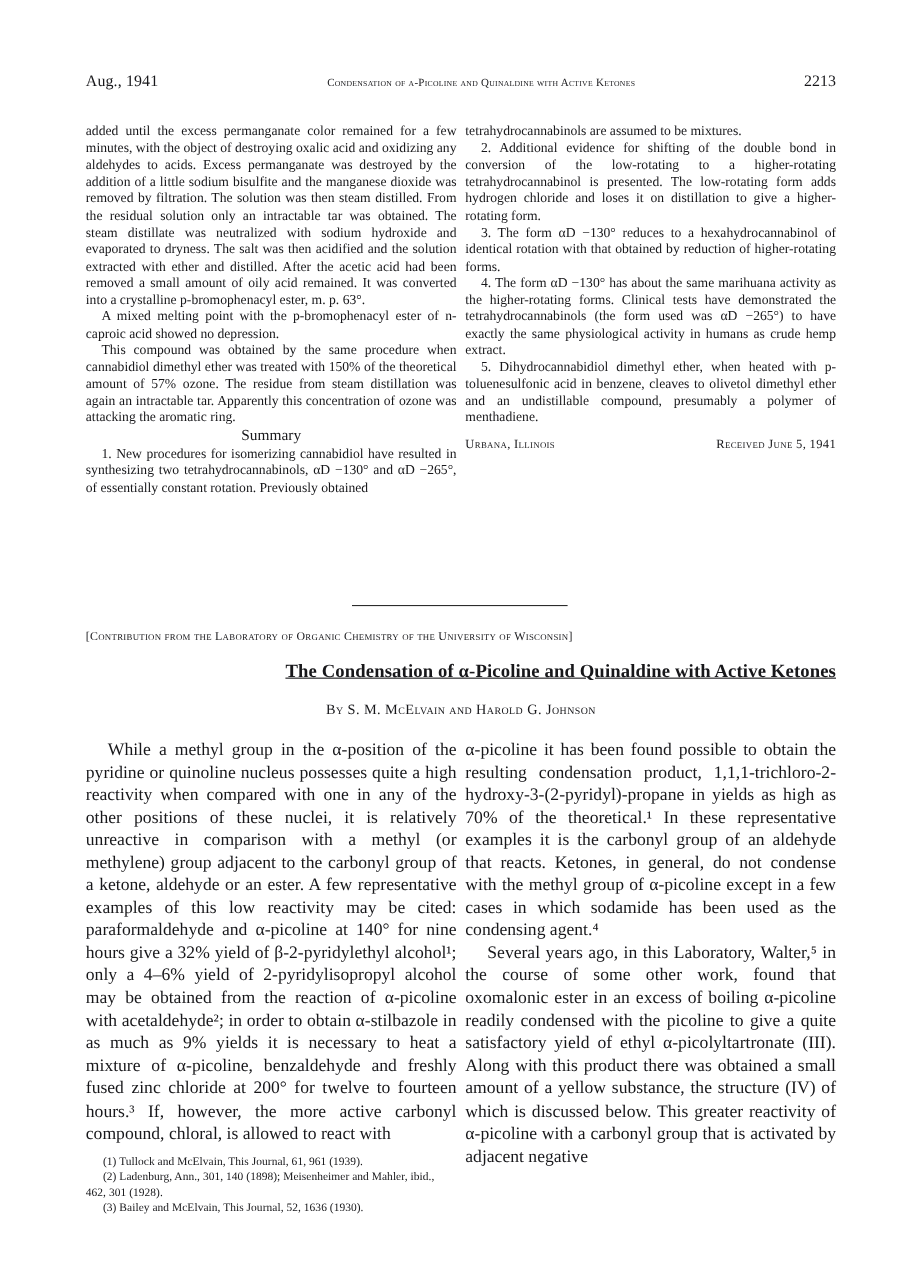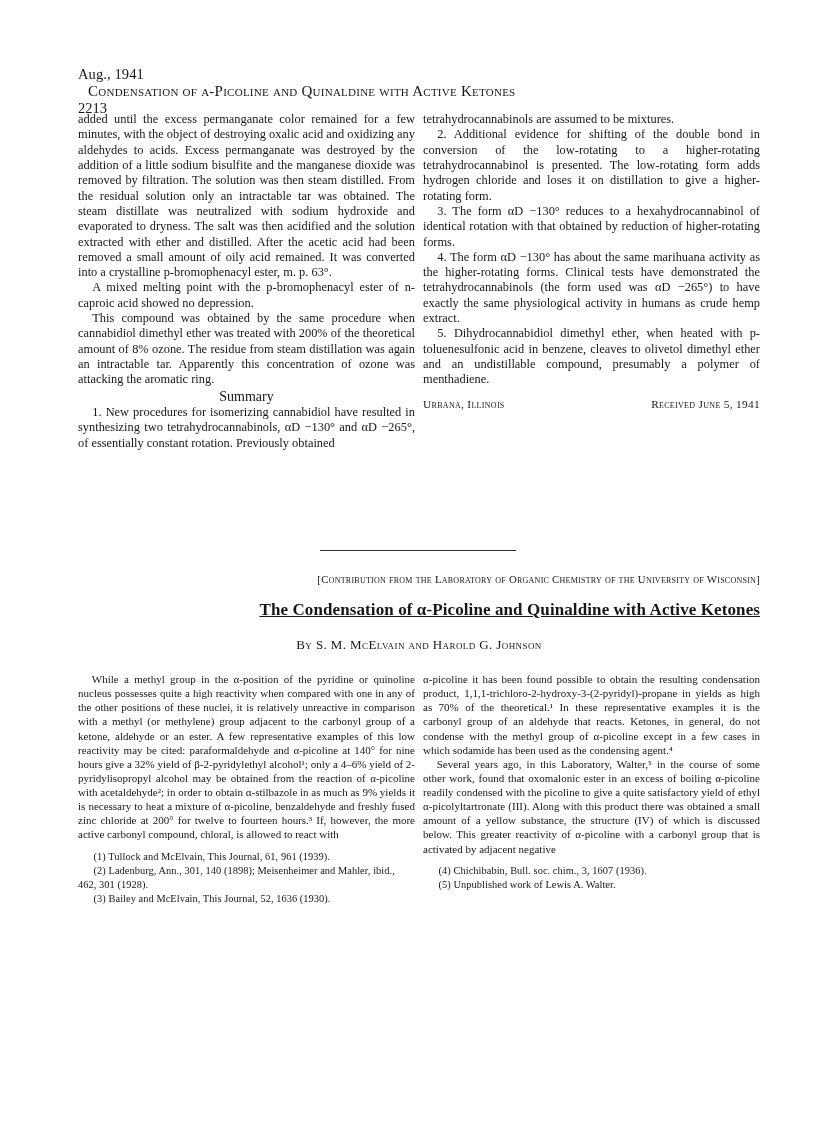--- a/index.html
+++ b/index.html
@@ -26,30 +26,29 @@
 
   
   .running-head {
     position: absolute;
     left: 78px;
     top: 66px;
     width: 682px;
     display: flex;
     align-items: baseline;
     font-size: 14.5px;
-    flex-direction: column;
   }
   .rh-date {
     flex: 0 0 auto;
     letter-spacing: 0.1px;
   }
   .rh-title {
     flex: 1 1 auto;
     text-align: center;
-    font-size: 15px;
+    font-size: 10px;
     font-variant: small-caps;
     letter-spacing: 0.25px;
     padding: 0 10px;
   }
   .rh-page {
     flex: 0 0 auto;
     font-size: 14.5px;
   }
 
   
@@ -73,21 +72,21 @@
   .small-body p {
     margin: 0;
     text-indent: 1.15em;
   }
   .small-body p.noindent {
     text-indent: 0;
   }
 
   
   .big-body {
-    font-size: 11px;
+    font-size: 16px;
     line-height: 1.285;
     text-align: justify;
     text-justify: inter-word;
   }
   .big-body p {
     margin: 0;
     text-indent: 1.25em;
   }
   .big-body p.noindent {
     text-indent: 0;
@@ -120,21 +119,21 @@
     height: 1px;
     background: #2c2c2c;
   }
 
   
   .contribution {
     position: absolute;
     left: 78px;
     top: 573px;
     width: 682px;
-    text-align: right;
+    text-align: left;
     font-size: 10.8px;
     font-variant: small-caps;
     letter-spacing: 0.25px;
   }
   .article-title {
     position: absolute;
     left: 78px;
     top: 600px;
     width: 682px;
     text-align: right;
@@ -176,21 +175,21 @@
     <span class="rh-date">Aug., 1941</span>
     <span class="rh-title">Condensation of α-Picoline and Quinaldine with Active Ketones</span>
     <span class="rh-page">2213</span>
   </div>
 
   <div class="cols" style="left:78px; top:112px; width:682px;">
 
     <div class="col small-body">
       <p class="noindent">added until the excess permanganate color remained for a few minutes, with the object of destroying oxalic acid and oxidizing any aldehydes to acids.  Excess permanganate was destroyed by the addition of a little sodium bisulfite and the manganese dioxide was removed by filtration. The solution was then steam distilled.  From the residual solution only an intractable tar was obtained.  The steam distillate was neutralized with sodium hydroxide and evaporated to dryness.  The salt was then acidified and the solution extracted with ether and distilled.  After the acetic acid had been removed a small amount of oily acid remained.  It was converted into a crystalline p-bromophenacyl ester, m. p. 63°.</p>
       <p>A mixed melting point with the p-bromophenacyl ester of n-caproic acid showed no depression.</p>
-      <p>This compound was obtained by the same procedure when cannabidiol dimethyl ether was treated with 200% of the theoretical amount of 8% ozone.  The residue from steam distillation was again an intractable tar.  Apparently this concentration of ozone was attacking the aromatic ring.</p>
+      <p>This compound was obtained by the same procedure when cannabidiol dimethyl ether was treated with 150% of the theoretical amount of 57% ozone.  The residue from steam distillation was again an intractable tar.  Apparently this concentration of ozone was attacking the aromatic ring.</p>
       <p class="sec-head">Summary</p>
       <p>1.  New procedures for isomerizing cannabidiol have resulted in synthesizing two tetrahydrocannabinols, αD −130° and αD −265°, of essentially constant rotation.  Previously obtained</p>
     </div>
 
     <div class="col small-body">
       <p class="noindent">tetrahydrocannabinols are assumed to be mixtures.</p>
       <p>2.  Additional evidence for shifting of the double bond in conversion of the low-rotating to a higher-rotating tetrahydrocannabinol is presented.  The low-rotating form adds hydrogen chloride and loses it on distillation to give a higher-rotating form.</p>
       <p>3.  The form αD −130° reduces to a hexahydrocannabinol of identical rotation with that obtained by reduction of higher-rotating forms.</p>
       <p>4.  The form αD −130° has about the same marihuana activity as the higher-rotating forms. Clinical tests have demonstrated the tetrahydrocannabinols (the form used was αD −265°) to have exactly the same physiological activity in humans as crude hemp extract.</p>
       <p>5.  Dihydrocannabidiol dimethyl ether, when heated with p-toluenesulfonic acid in benzene, cleaves to olivetol dimethyl ether and an undistillable compound, presumably a polymer of menthadiene.</p>
@@ -218,20 +217,16 @@
         <p>(2)  Ladenburg, Ann., 301, 140 (1898);  Meisenheimer and Mahler, ibid., 462, 301 (1928).</p>
         <p>(3)  Bailey and McElvain, This Journal, 52, 1636 (1930).</p>
       </div>
     </div>
 
     <div class="col">
       <div class="big-body">
         <p class="noindent">α-picoline it has been found possible to obtain the resulting condensation product, 1,1,1-trichloro-2-hydroxy-3-(2-pyridyl)-propane in yields as high as 70% of the theoretical.¹  In these representative examples it is the carbonyl group of an aldehyde that reacts.  Ketones, in general, do not condense with the methyl group of α-picoline except in a few cases in which sodamide has been used as the condensing agent.⁴</p>
         <p>Several years ago, in this Laboratory, Walter,⁵ in the course of some other work, found that oxomalonic ester in an excess of boiling α-picoline readily condensed with the picoline to give a quite satisfactory yield of ethyl α-picolyltartronate (III).  Along with this product there was obtained a small amount of a yellow substance, the structure (IV) of which is discussed below.  This greater reactivity of α-picoline with a carbonyl group that is activated by adjacent negative</p>
       </div>
-      <div class="footnote-block">
-        <p>(4)  Chichibabin, Bull. soc. chim., 3, 1607 (1936).</p>
-        <p>(5)  Unpublished work of Lewis A. Walter.</p>
-      </div>
     </div>
   </div>
 
 </div>
 
 </body></html>

